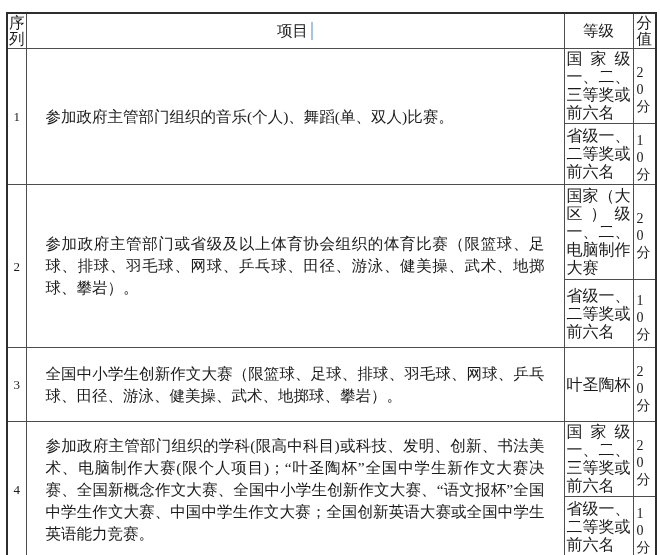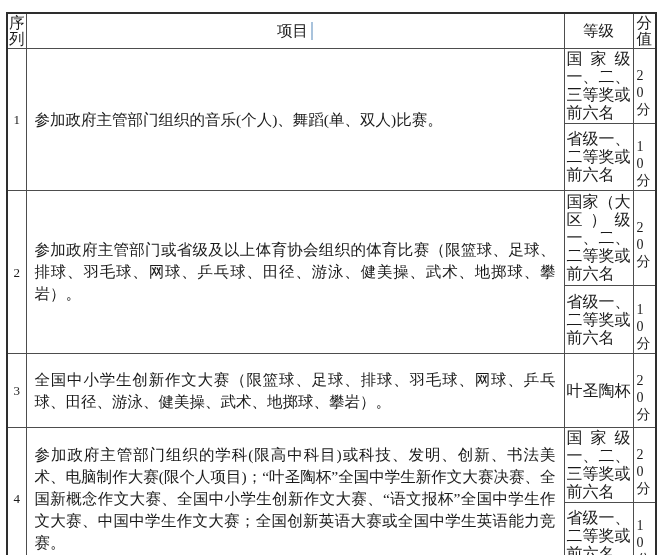--- a/index.html
+++ b/index.html
@@ -63,39 +63,39 @@
     text-align: center;
     font-size: 13px;
     line-height: 15px;
     padding: 0;
   }
 
   
   td.c-item {
     font-size: 15.5px;
     line-height: 22px;
-    padding: 1px 8px;
+    padding: 1px 19px;
     text-align: justify;
     text-justify: inter-character;
   }
 
   
   td.c-grade {
     font-size: 16px;
     line-height: 18px;
     padding: 1px 2px;
     text-align: justify;
     text-justify: inter-character;
   }
 
   
   td.c-score {
     font-size: 14px;
     line-height: 17px;
-    padding: 14px 5px 1px 3px;
+    padding: 8px 5px 1px 3px;
     word-break: break-all;
     letter-spacing: 1px;
   }
 
   
   .caret {
     display: inline-block;
     width: 2px;
     height: 18px;
     background: #a9c3dc;
@@ -132,21 +132,21 @@
       <td class="c-score">20分</td>
     </tr>
     <tr class="row-1b">
       <td class="c-grade">省级一、二等奖或前六名</td>
       <td class="c-score">10分</td>
     </tr>
 
     <tr class="row-2a">
       <td class="c-seq" rowspan="2">2</td>
       <td class="c-item" rowspan="2">参加政府主管部门或省级及以上体育协会组织的体育比赛（限篮球、足球、排球、羽毛球、网球、乒乓球、田径、游泳、健美操、武术、地掷球、攀岩）。</td>
-      <td class="c-grade">国家（大区）级一、二、二等奖或前六名</td>
+      <td class="c-grade">国家（大区）级一、二、电脑制作大赛</td>
       <td class="c-score">20分</td>
     </tr>
     <tr class="row-2b">
       <td class="c-grade">省级一、二等奖或前六名</td>
       <td class="c-score">10分</td>
     </tr>
 
     <tr class="row-3">
       <td class="c-seq">3</td>
       <td class="c-item">全国中小学生创新作文大赛（限篮球、足球、排球、羽毛球、网球、乒乓球、田径、游泳、健美操、武术、地掷球、攀岩）。</td>

